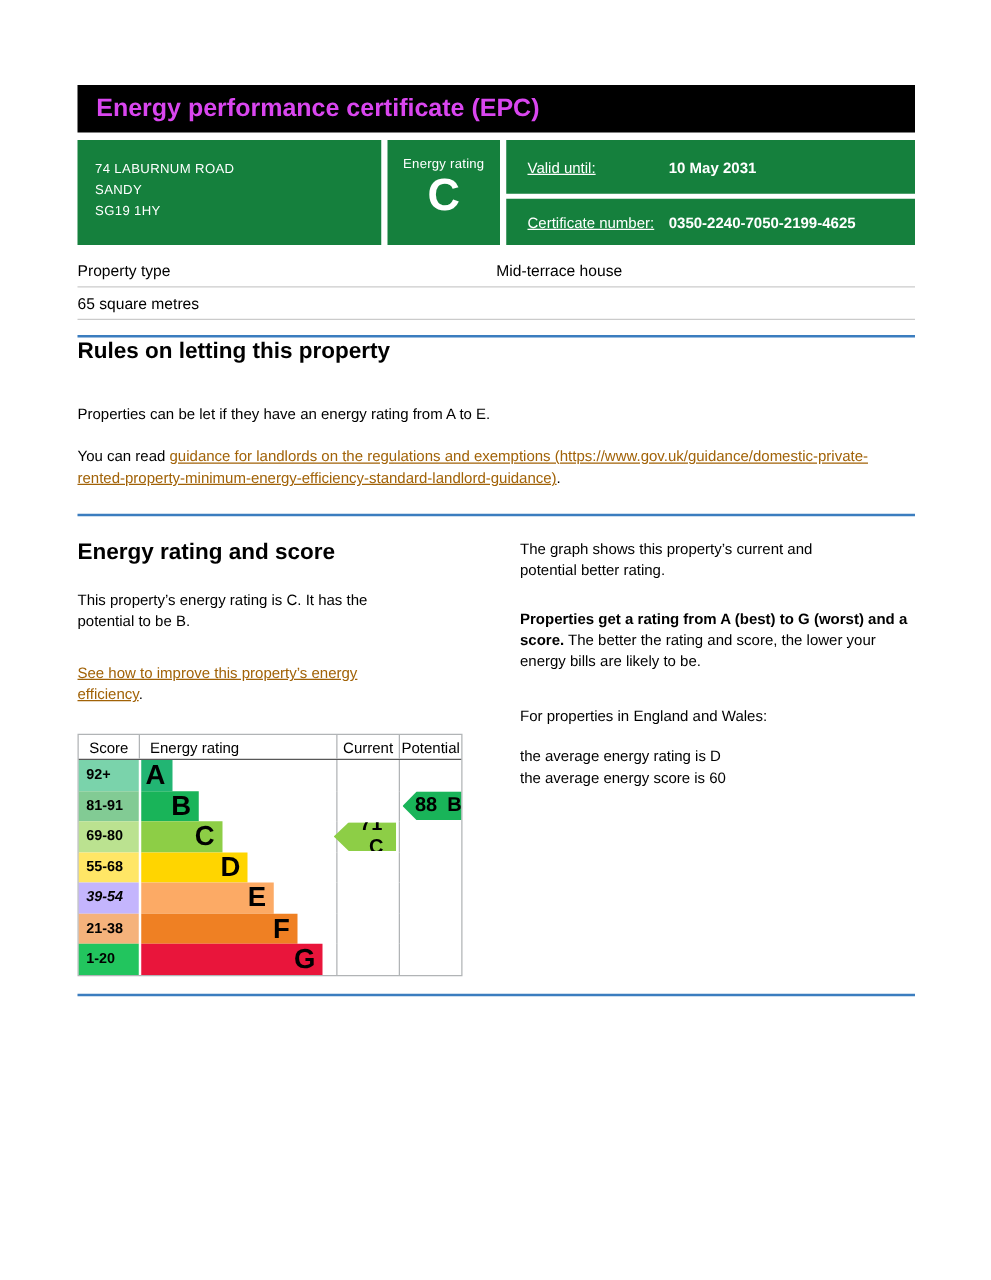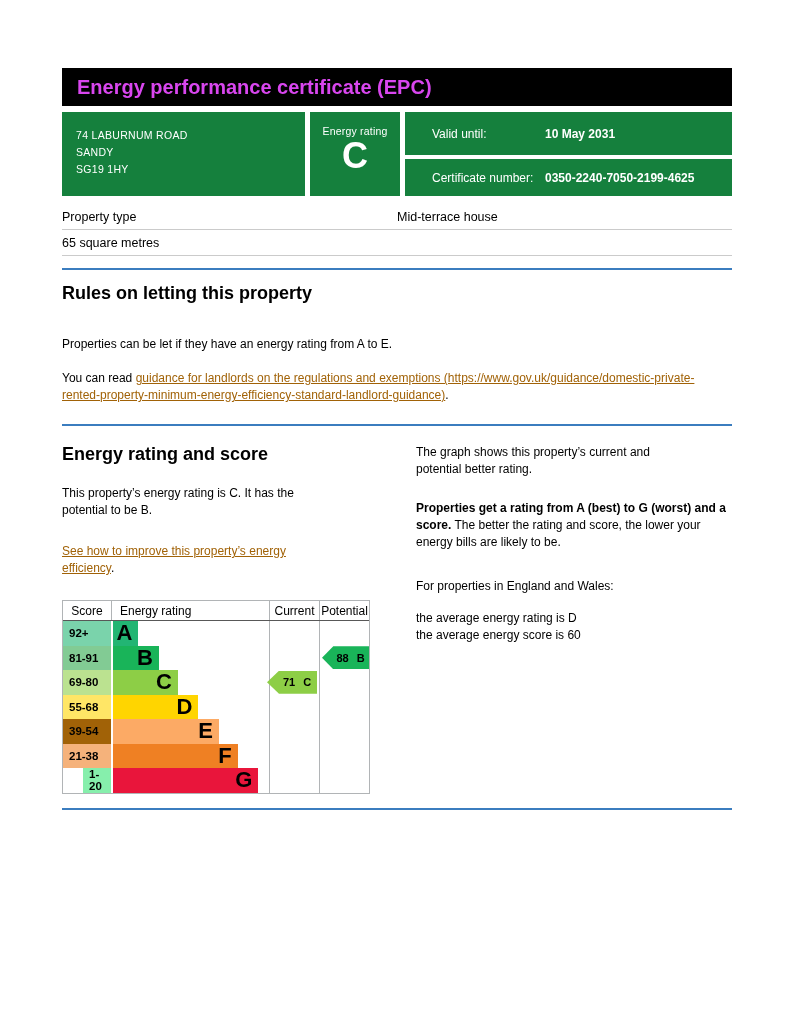--- a/index.html
+++ b/index.html
@@ -21,36 +21,36 @@
   .banner { margin-top:6px; display:flex; gap:5px; height:84px; }
   .banner .panel { background:#15803d; color:#fff; }
   .addr { width:243px; padding:15px 0 0 14px; font-size:10.5px; line-height:12px; letter-spacing:.3px; }
   .rating-box { width:90px; text-align:center; }
   .rating-box .lbl { font-size:10.5px; margin-top:13px; letter-spacing:.2px; }
   .rating-box .big { font-size:36px; font-weight:bold; line-height:38px; }
   .meta { flex:1; display:flex; flex-direction:column; gap:4px; }
   .meta-row { display:flex; align-items:center; font-size:12px; }
   .meta-row.r1 { height:43px; }
   .meta-row.r2 { height:37px; }
-  .meta-row .m-label { margin-left:27px; width:113px; }
+  .meta-row .m-label { margin-left:17px; width:113px;text-decoration:underline; }
   .meta-row .m-value { font-weight:bold; }
 
   
   .facts { margin-top:8px; font-size:12.5px; }
   .fact-row { display:flex; height:26px; align-items:center; border-bottom:1px solid #cbcbcb; }
   .fact-row .f-label { width:50%; }
   .fact-row .f-value { width:50%; }
 
   hr.blue { border:none; border-top:2px solid #3b7dbf; width:670px; }
   .hr1 { margin-top:12px; }
   .hr2 { margin-top:20px; }
   .hr3 { margin-top:14px; }
 
   h2.section { font-size:18px; font-weight:bold; line-height:21px; }
-  .rules-h { margin-top:13px; }
+  .rules-h { }
   p, .line { font-size:12px; line-height:17px; }
   .rules-p1 { margin-top:32px; }
   .rules-p2 { margin-top:17px; width:670px; }
   a { color:#a16207; text-decoration:underline; }
 
   
   .two-col { margin-top:18px; display:flex; }
   .col-left { width:334px; }
   .col-left .summary { margin-top:20px; width:280px; }
   .col-left .improve { margin-top:24px; width:270px; display:block; }
@@ -69,25 +69,25 @@
   .chead .hc.left { border-left:none; }
   .chead .hc.b1 { border-left:1px solid #b1b4b6; }
   .crow { height:24.5px; }
   .cscore { font-size:11.5px; font-weight:bold; padding-left:6px; display:flex; align-items:center; }
   .cbar-area { position:relative; }
   .cbar { height:100%; margin-left:2px; display:flex; align-items:center; justify-content:flex-end; padding-right:6px; }
   .cletter { font-size:22px; font-weight:bold; line-height:24px; }
   .ccell { border-left:1px solid #b1b4b6; position:relative; display:flex; align-items:center; }
   .rating-arrow {
     height:23px; display:flex; align-items:center; justify-content:center;
-    padding-left:10px; font-size:11px; font-weight:bold; color:#000;
+    padding-left:10px; font-size:16px; font-weight:bold; color:#000;
     clip-path:polygon(0 50%, 24% 0, 100% 0, 100% 100%, 24% 100%);
   }
   .rating-arrow .aletter { margin-left:8px; }
-  .rating-arrow.current { width:50px; margin-left:-3px; }
+  .rating-arrow.current { width:50px; margin-left:-3px;flex-direction:column; }
   .rating-arrow.potential { width:52px; margin-left:2px; }
 </style>
 </head>
 <body>
 
 <div class="content">
 
   <div class="black-bar">Energy performance certificate (EPC)</div>
 
   <div class="banner">
@@ -191,41 +191,41 @@
               <div class="cscore" style="background: rgb(255, 230, 102);">55-68</div>
               <div class="cbar-area">
                 <div class="cbar" style="background: rgb(255, 213, 0); width: 54%;">
                   <span class="cletter">D</span>
                 </div>
               </div>
               <div class="ccell"></div>
               <div class="ccell"></div>
             </div>
             <div class="crow">
-              <div class="cscore" style="background: #a16207;">39-54</div>
+              <div class="cscore" style="background: #c4b5fd; font-style: italic;">39-54</div>
               <div class="cbar-area">
                 <div class="cbar" style="background: rgb(252, 170, 101); width: 67%;">
                   <span class="cletter">E</span>
                 </div>
               </div>
               <div class="ccell"></div>
               <div class="ccell"></div>
             </div>
             <div class="crow">
               <div class="cscore" style="background: rgb(245, 178, 123);">21-38</div>
               <div class="cbar-area">
                 <div class="cbar" style="background: rgb(239, 128, 35); width: 79%;">
                   <span class="cletter">F</span>
                 </div>
               </div>
               <div class="ccell"></div>
               <div class="ccell"></div>
             </div>
             <div class="crow">
-              <div class="cscore" style="background: #86efac; margin-left: 20px;">1-20</div>
+              <div class="cscore" style="background: #22c55e;">1-20</div>
               <div class="cbar-area">
                 <div class="cbar" style="background: rgb(233, 21, 59); width: 92%;">
                   <span class="cletter">G</span>
                 </div>
               </div>
               <div class="ccell"></div>
               <div class="ccell"></div>
             </div>
           </div>
       </div>

